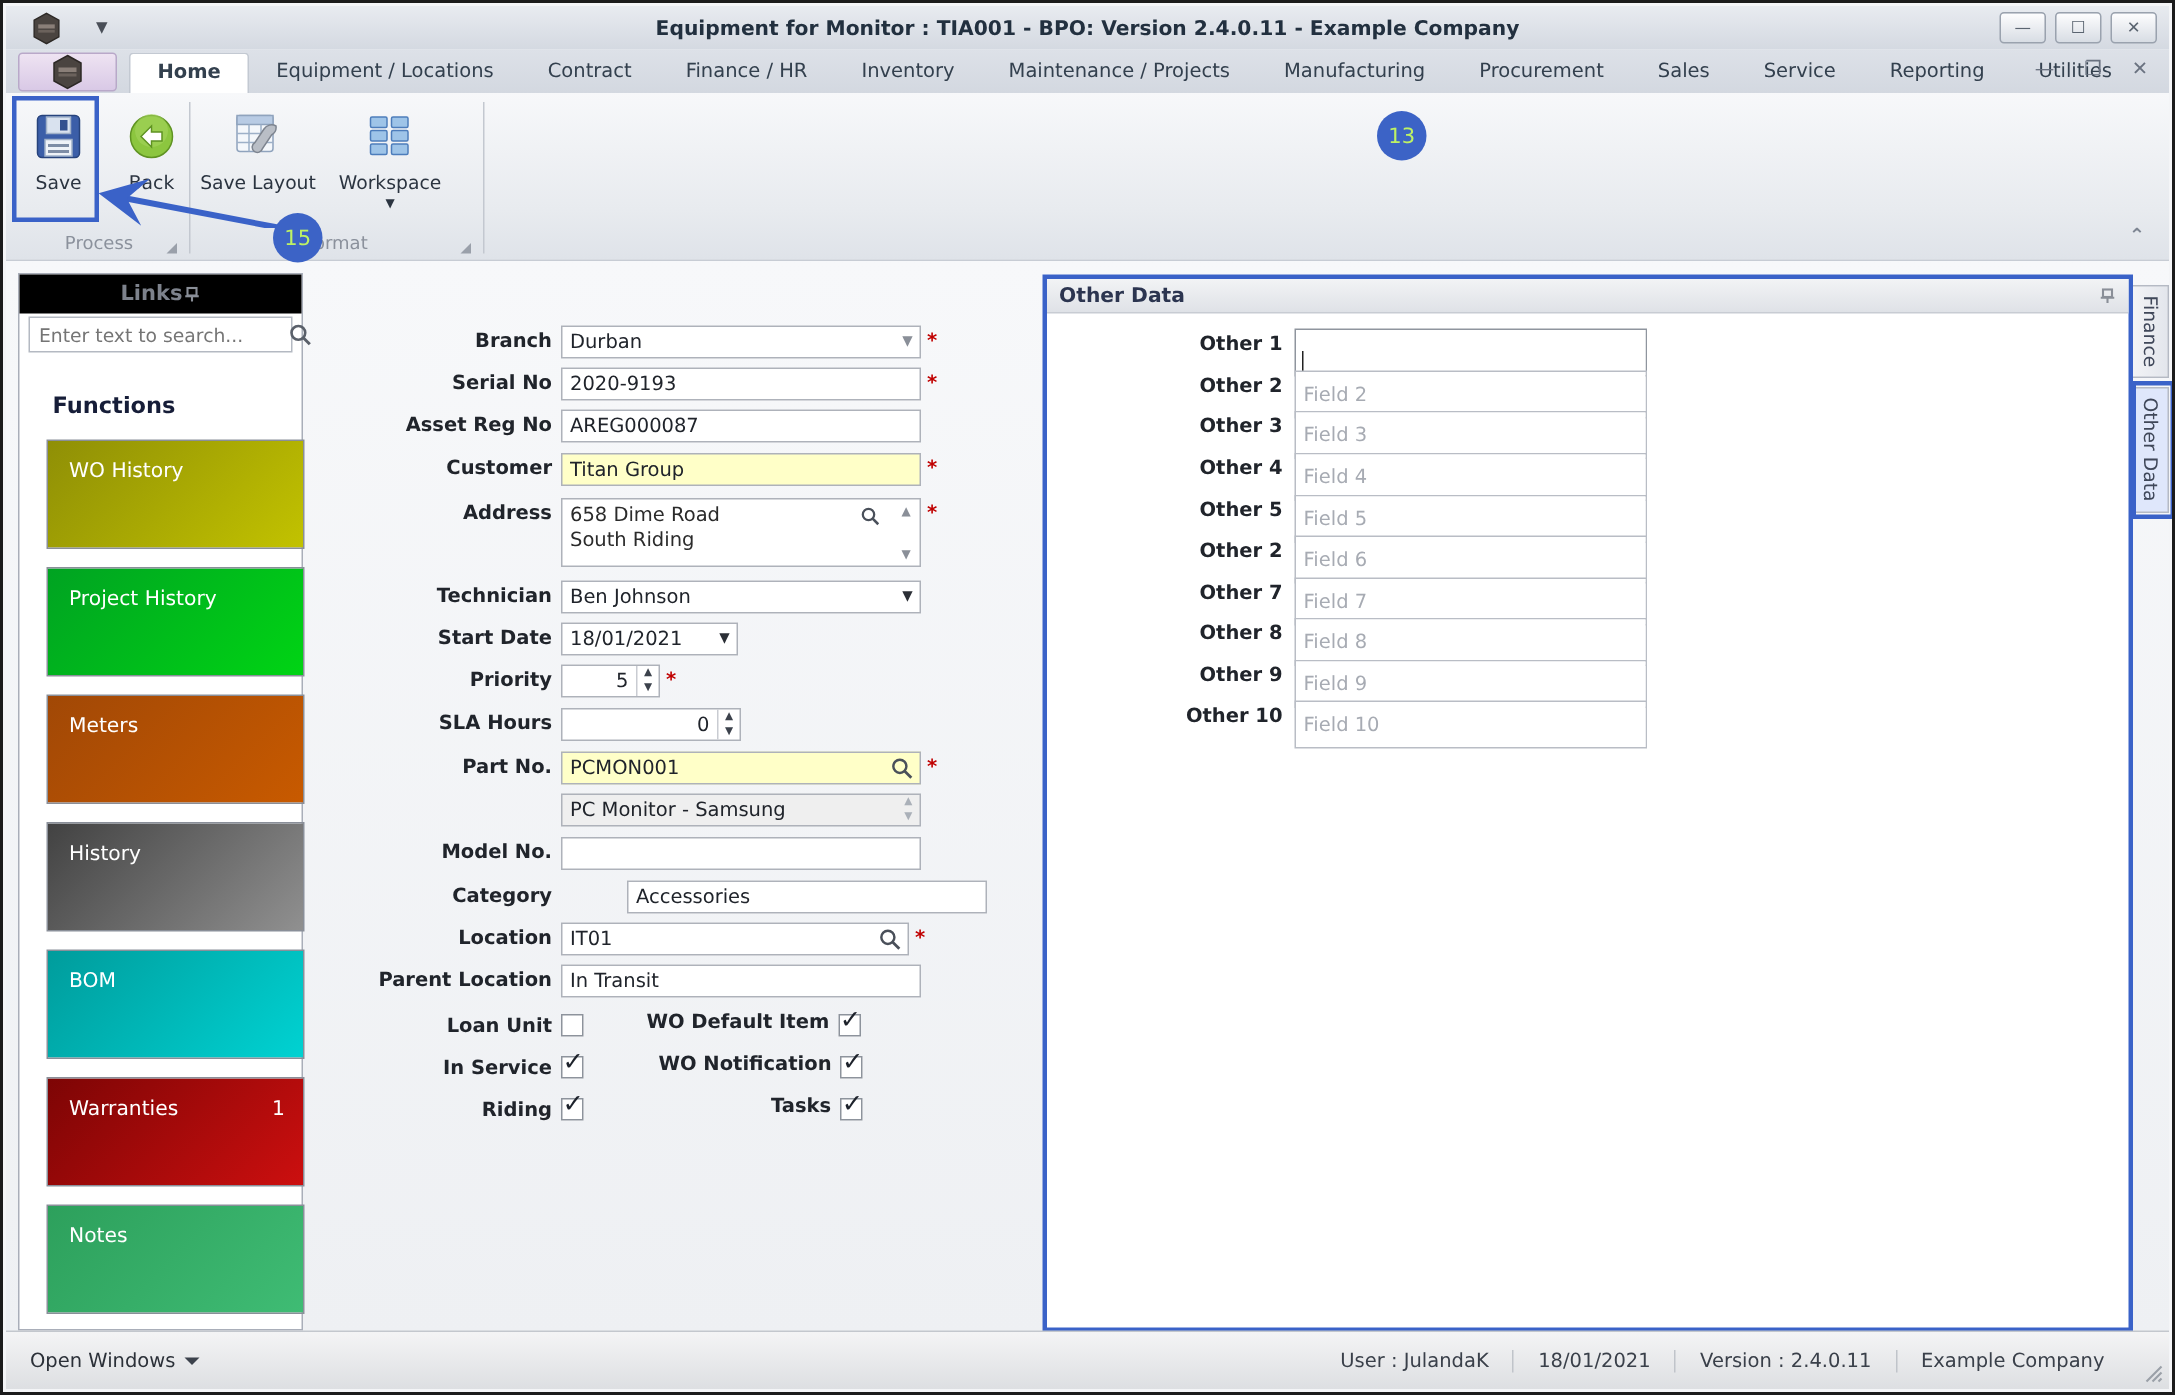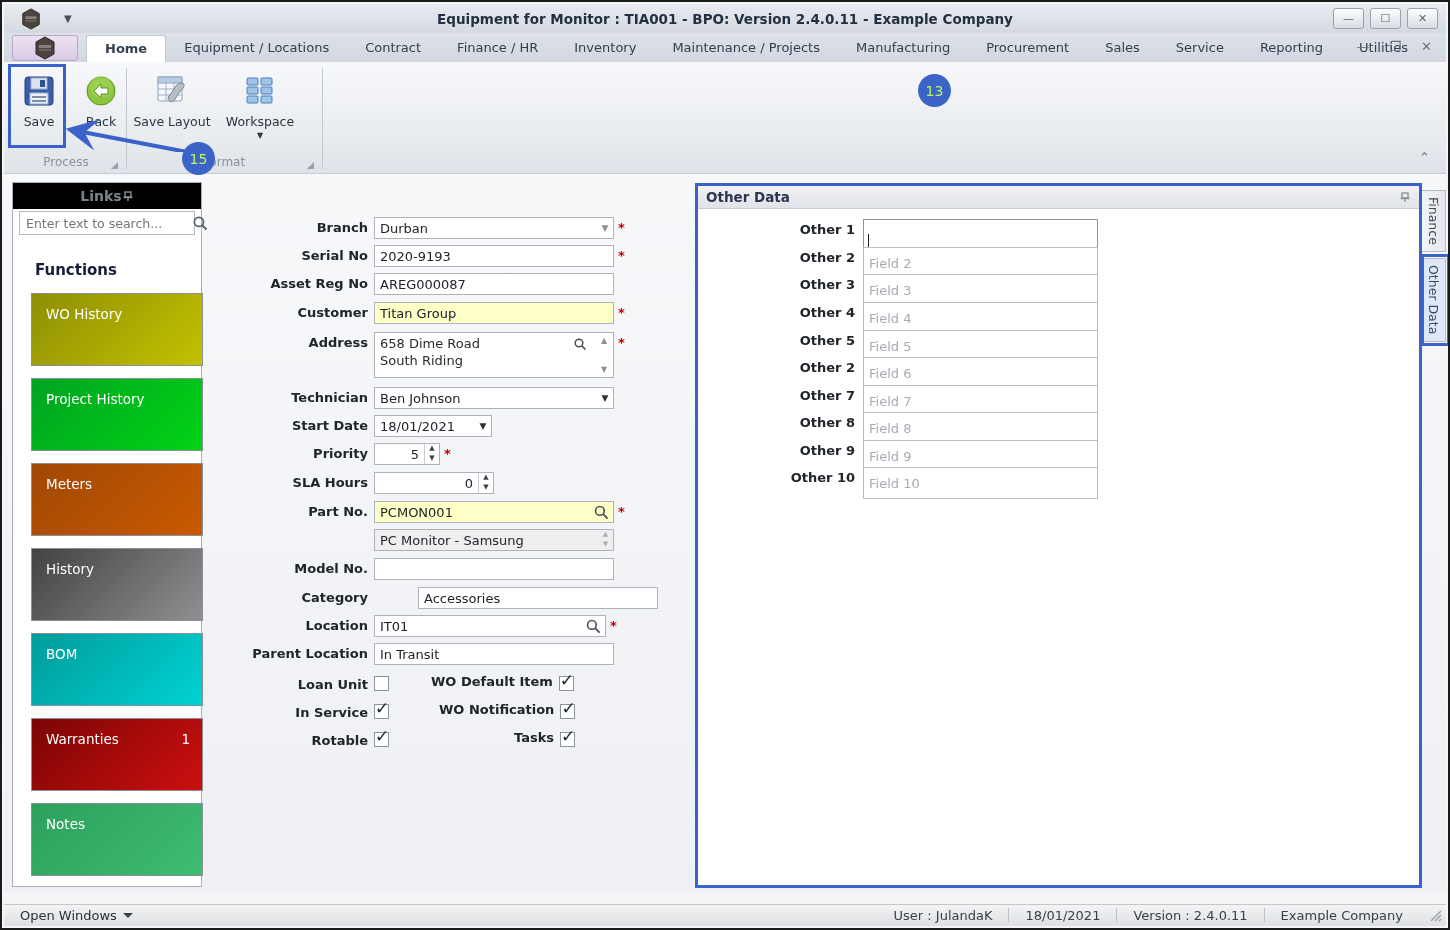--- a/index.html
+++ b/index.html
@@ -98,21 +98,21 @@
   .odfield.focused { border-color:#8f959e; }
   .caret-i { display:inline-block; width:1px; height:14px; background:#222; margin:3px 0 0 4px; }
 
   
   .vtab { position:absolute; width:24px; background:linear-gradient(90deg,#f2f3f6,#e3e6ec); border:1px solid #b5bac4;
     border-left:none; color:#3f4759; display:flex; align-items:center; justify-content:center; }
   .vtab span { writing-mode:vertical-rl; font-size:12.5px; white-space:nowrap; }
   .vtab.hl { background:#dfe7fb; }
 
   
-  .statusbar { position:absolute; left:2px; right:2px; bottom:2px; height:22px;
+  .statusbar { position:absolute; left:2px; right:2px; bottom:2px; height:39px;
     background:linear-gradient(#f4f4f5,#dddfe2); border-top:1px solid #c3c7cd; display:flex; align-items:center; }
   .sb-left { margin-left:16px; color:#2b3038; display:flex; align-items:center; gap:6px; }
   .sb-left .tri { width:0; height:0; border-left:5px solid transparent; border-right:5px solid transparent;
     border-top:5px solid #3c424c; }
   .sb-right { position:absolute; right:27px; display:flex; }
   .sb-item { padding:0 16px; color:#3a404a; border-left:1px solid #c0c4ca; }
   .sb-item:first-child { border-left:none; }
   .grip { position:absolute; right:4px; bottom:4px; }
 
   
@@ -439,21 +439,21 @@
       <div class="frow" style="top:488px;">
         <div class="flabel">In Service</div>
         <span class="chk checked"></span>
         <div class="chkrow-right" style="margin-left:50px;">
           <span class="chklabel">WO Notification</span>
           <span class="chk checked"></span>
         </div>
       </div>
 
       <div class="frow" style="top:516px;">
-        <div class="flabel">Rotable</div>
+        <div class="flabel">Riding</div>
         <span class="chk checked"></span>
         <div class="chkrow-right" style="margin-left:125px;">
           <span class="chklabel">Tasks</span>
           <span class="chk checked"></span>
         </div>
       </div>
     </div>
 
     <div class="odpanel">
       <div class="od-hd">

